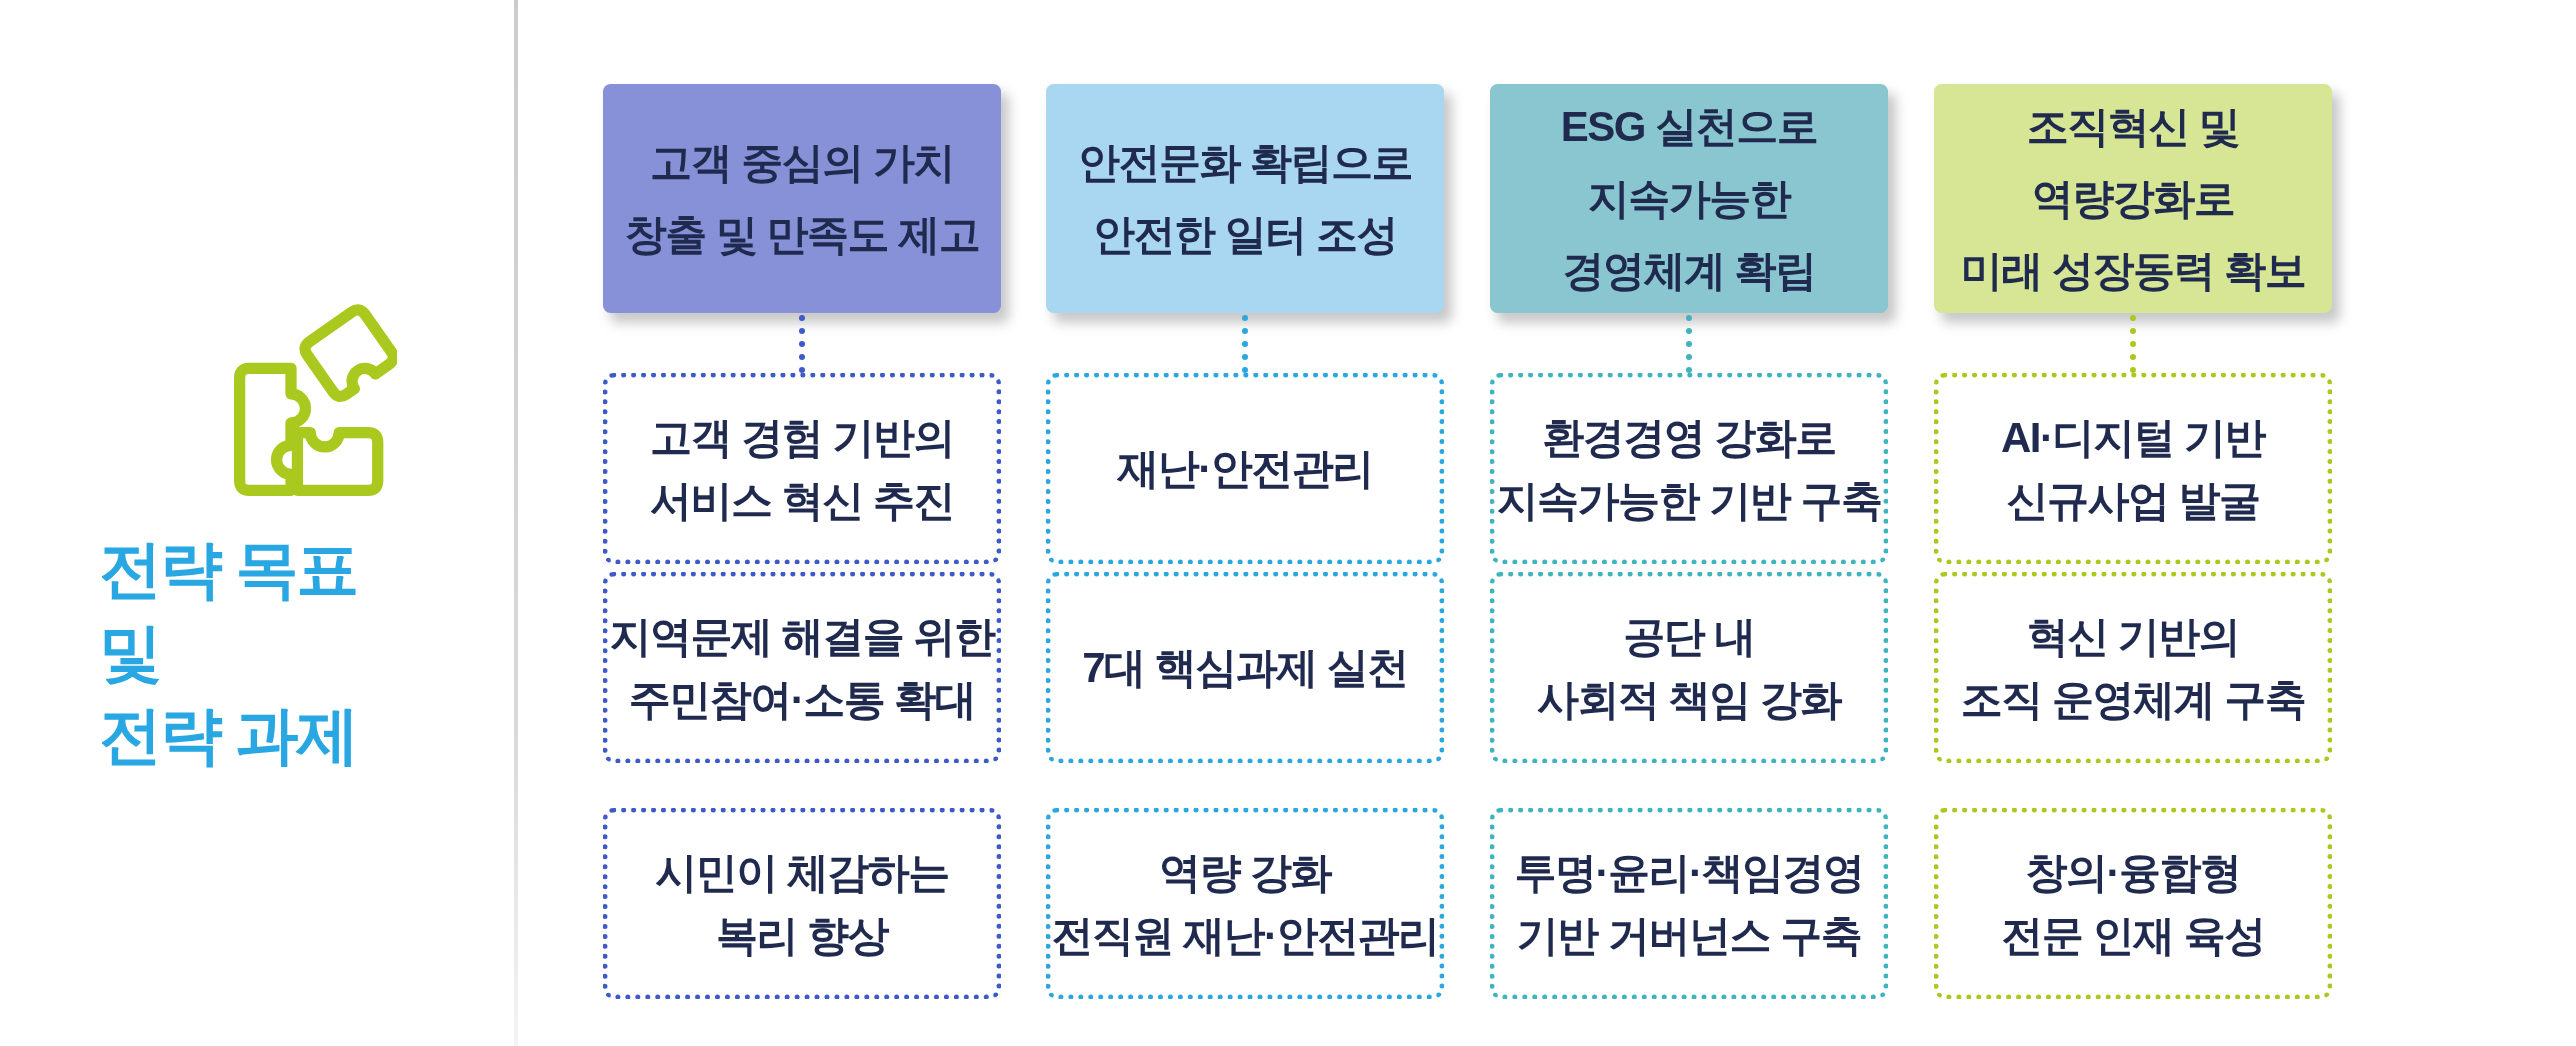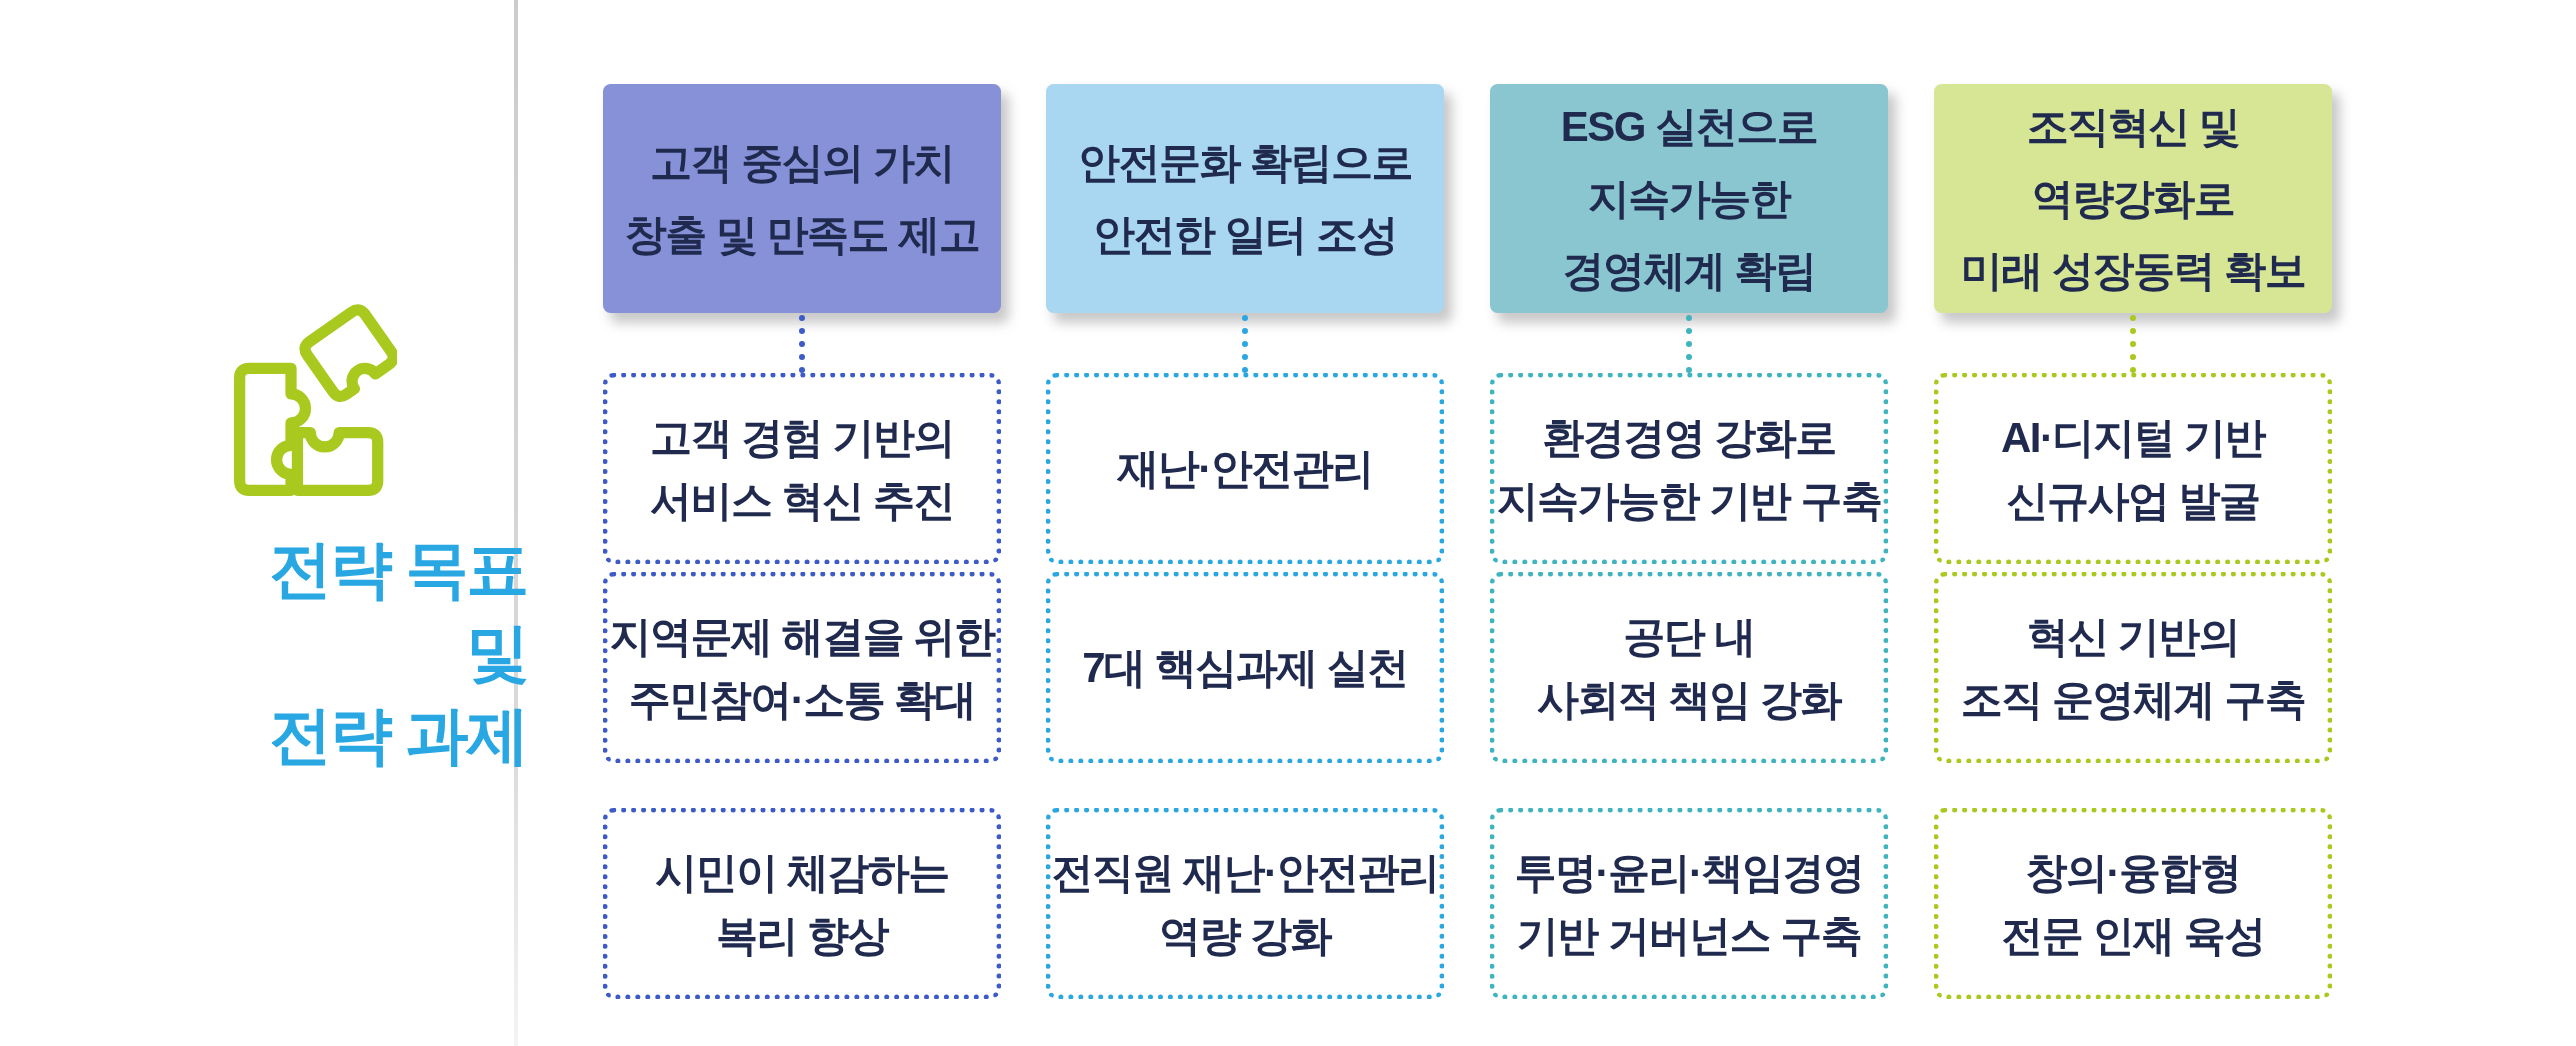--- a/index.html
+++ b/index.html
@@ -6,21 +6,21 @@
   .canvas{
     position:relative;width:2576px;height:1046px;background:#ffffff;overflow:hidden;
     font-family:"Liberation Sans", sans-serif;color:#1f2a4e;
   }
   
   .divider{
     position:absolute;left:514px;top:0;width:3.8px;height:1046px;
     background:linear-gradient(to bottom,#cccccc 0%,#d9d9d9 70%,#f4f4f4 100%);
   }
   
-  .left-panel{position:absolute;left:99px;top:304px;width:428px;text-align:right;}
+  .left-panel{position:absolute;left:99px;top:304px;width:428px;text-align:left;}
   .left-panel svg{display:block;margin:0 auto;}
   .left-title{
     margin-top:27.5px;font-size:63px;font-weight:bold;line-height:1.32;
     letter-spacing:-2.3px;color:#29a7e2;
   }
   
   .col{position:absolute;top:0;width:398px;}
   .col.c0{left:603px}.col.c1{left:1046px}.col.c2{left:1490px}.col.c3{left:1934px}
   .goal-header{
     position:absolute;top:84px;left:0;width:398px;height:229px;border-radius:7.6px;
@@ -93,22 +93,22 @@
       <div>안전한 일터 조성</div>
     </header>
     <div class="connector"></div>
     <div class="task-box t0">
       <div>재난·안전관리</div>
     </div>
     <div class="task-box t1">
       <div>7대 핵심과제 실천</div>
     </div>
     <div class="task-box t2">
+      <div>역량 강화</div>
       <div>전직원 재난·안전관리</div>
-      <div>역량 강화</div>
     </div>
   </section>
 
   <section class="col c2" style="--accent: #3fb4be; --header-bg: #8ac6d0;">
     <header class="goal-header">
       <div>ESG 실천으로</div>
       <div>지속가능한</div>
       <div>경영체계 확립</div>
     </header>
     <div class="connector"></div>

